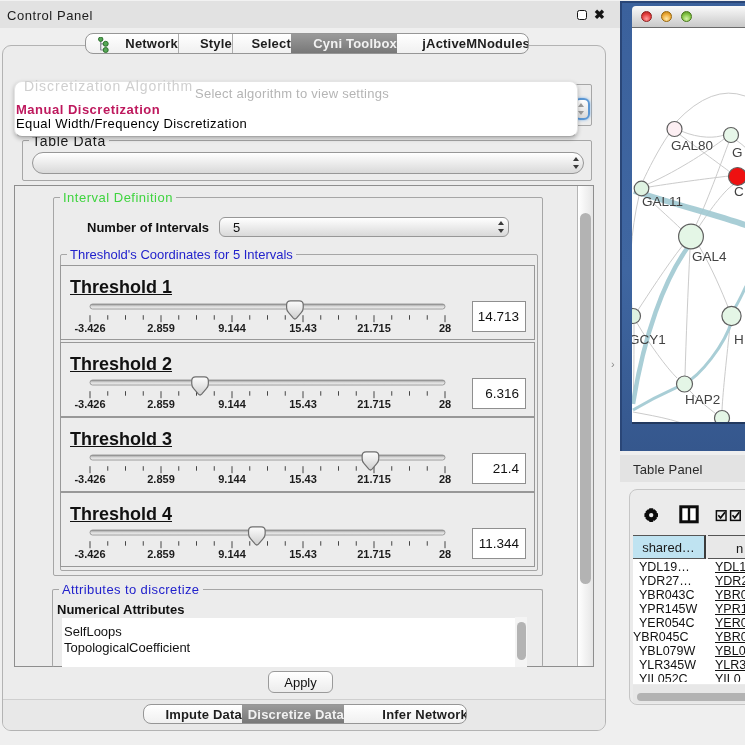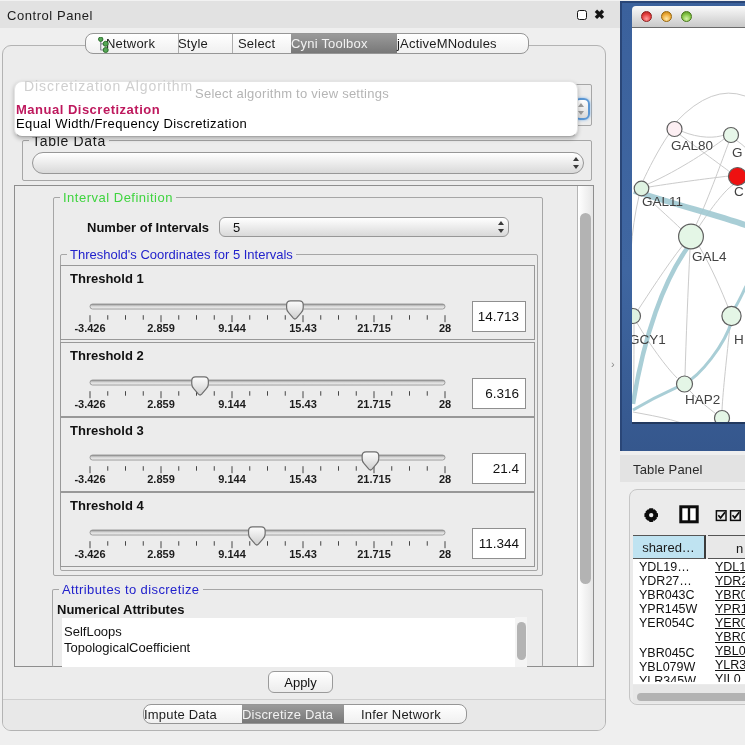--- a/index.html
+++ b/index.html
@@ -6,37 +6,37 @@
 body{font-family:"Liberation Sans",sans-serif;background:#efefef;position:relative;}
 .abs{position:absolute;}
 
 #titlebar{left:0;top:0;width:620px;height:28px;background:#e2e2e2;border-top:1px solid #f2f2f2;}
 #titlebar .t{left:7px;top:7px;font-size:13px;color:#1c1c1c;letter-spacing:.55px;}
 #ic-sq{left:577px;top:10px;width:9.5px;height:10px;border:1.6px solid #141414;border-radius:2.5px;background:#fff;}
 #ic-x{left:594px;top:7px;font-size:13px;font-weight:bold;color:#141414;}
 
 #panel{left:2px;top:45px;width:604px;height:686px;background:#ececec;border:1px solid #b3b3b3;border-radius:9px;}
 
-.seg{position:absolute;top:0;height:100%;font-size:13px;font-weight:normal;color:#1d1d1d;text-align:left;line-height:20px;letter-spacing:0.2px;}
+.seg{position:absolute;top:0;height:100%;font-size:13px;font-weight:bold;color:#1d1d1d;text-align:right;line-height:20px;letter-spacing:0.2px;}
 .seg.sel{background:linear-gradient(#9a9a9a,#787878);color:#f2f2f2;}
 .sep{position:absolute;top:0;width:1px;height:100%;background:#adadad;}
 .spin2{position:absolute;right:3px;top:50%;width:8px;height:12px;margin-top:-6px;}
 .spin2:before{content:"";position:absolute;left:1px;top:0;border-left:3px solid transparent;border-right:3px solid transparent;border-bottom:4px solid #9a9a9a;}
 .spin2:after{content:"";position:absolute;left:1px;bottom:0;border-left:3px solid transparent;border-right:3px solid transparent;border-top:4px solid #9a9a9a;}
 
 .group{border:1px solid #a6a6a6;border-radius:2px;}
 .gtitle{position:absolute;top:-8px;left:6px;background:#ececec;padding:0 3px;font-size:13px;}
 
 .combo{background:linear-gradient(#ffffff,#d9d9d9);border:1px solid #979797;border-radius:6px;font-size:13px;color:#111;}
 .spin{position:absolute;right:4px;top:50%;width:7px;height:12px;margin-top:-6px;}
 .spin:before{content:"";position:absolute;left:0.5px;top:0;border-left:3px solid transparent;border-right:3px solid transparent;border-bottom:4.4px solid #3a3a3a;}
 .spin:after{content:"";position:absolute;left:0.5px;bottom:0;border-left:3px solid transparent;border-right:3px solid transparent;border-top:4.4px solid #3a3a3a;}
 
 .throw{left:60px;width:475px;height:75px;border:1px solid #989898;background:#ececec;}
-.throw .tl{position:absolute;left:9px;top:5px;font-size:13px;font-weight:bold;color:#111;}
+.throw .tl{position:absolute;left:9px;top:11px;font-size:18px;font-weight:bold;color:#111;text-decoration:underline;}
 .valbox{position:absolute;left:411px;top:35px;width:54px;height:31px;background:#fff;border:1px solid #8f8f8f;font-size:13.5px;color:#111;text-align:right;line-height:29px;padding-right:6px;}
 
 .vthumb{background:#b3b3b3;border-radius:6px;}
 
 #popup{left:14px;top:81px;width:564px;height:56px;background:#fff;border:1px solid #e4e4e4;border-bottom:1px solid #a8a8a8;border-radius:8px;box-shadow:0 2px 4px rgba(0,0,0,0.25);}
 
 #netwin{left:620px;top:1px;width:125px;height:450px;background:linear-gradient(180deg,#3b619c 0%,#3f66a1 60%,#35578d 100%);box-shadow:inset 2px 0 0 #2a4677,inset 0 2px 0 #2a4677;}
 #nettitle{left:632px;top:6px;width:113px;height:22px;background:linear-gradient(#fafafa,#c9c9c9);border-bottom:1px solid #6b6b6b;border-top-left-radius:4px;}
 #netcanvas{left:632px;top:28px;width:113px;height:394px;background:#fff;}
 .light{width:11px;height:11px;border-radius:50%;position:absolute;top:5px;}
@@ -375,21 +375,21 @@
     <span style="position:absolute;left:28px;top:5px;">n</span>
   </div>
 
 <div class="abs" style="left:633px;top:559px;width:112px;height:125px;background:#fff;"></div>
 <div class="abs" style="left:633px;top:560px;width:112px;height:122px;overflow:hidden;font-size:12.5px;color:#111;line-height:14px;">
   <div style="padding-left:6px;">YDL19…</div>
   <div style="padding-left:6px;">YDR27…</div>
   <div style="padding-left:6px;">YBR043C</div>
   <div style="padding-left:6px;">YPR145W</div>
   <div style="padding-left:6px;">YER054C</div>
-  <div style="padding-left:6px;margin-top:16px;">YBR045C</div>
+  <div style="">YBR045C</div>
   <div style="padding-left:6px;">YBL079W</div>
   <div style="padding-left:6px;">YLR345W</div>
   <div style="padding-left:6px;">YIL052C</div>
 </div>
 <div class="abs" style="left:710px;top:560px;width:35px;height:122px;overflow:hidden;font-size:12.5px;color:#111;line-height:14px;text-decoration:underline;">
   <div style="padding-left:5px;">YDL1</div>
   <div style="padding-left:5px;">YDR2</div>
   <div style="padding-left:5px;">YBR0</div>
   <div style="padding-left:5px;">YPR1</div>
   <div style="padding-left:5px;">YER0</div>

